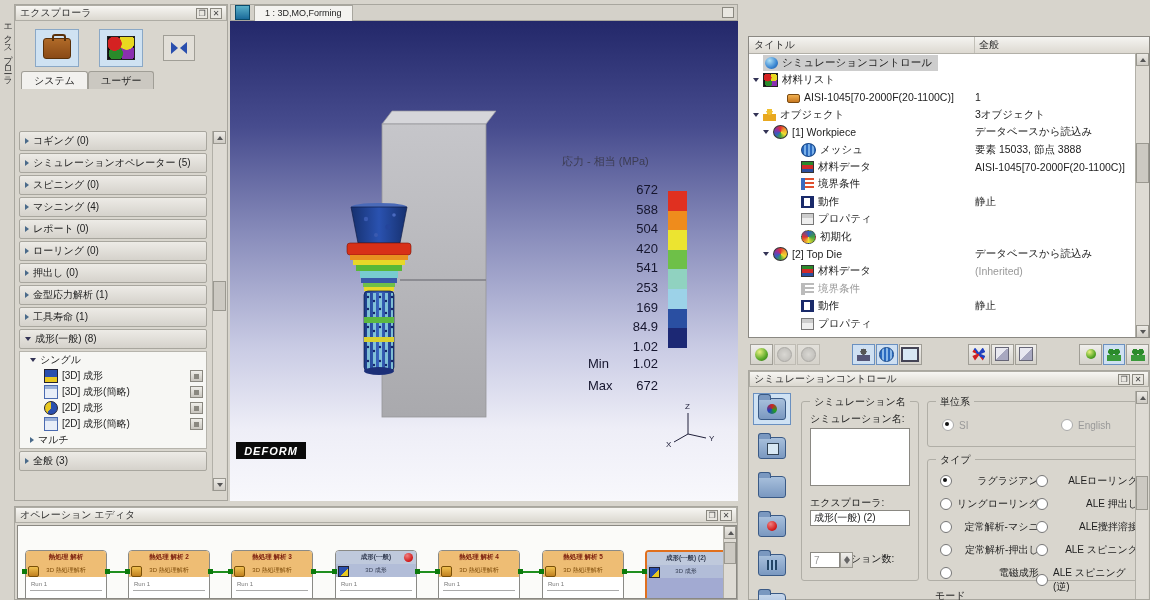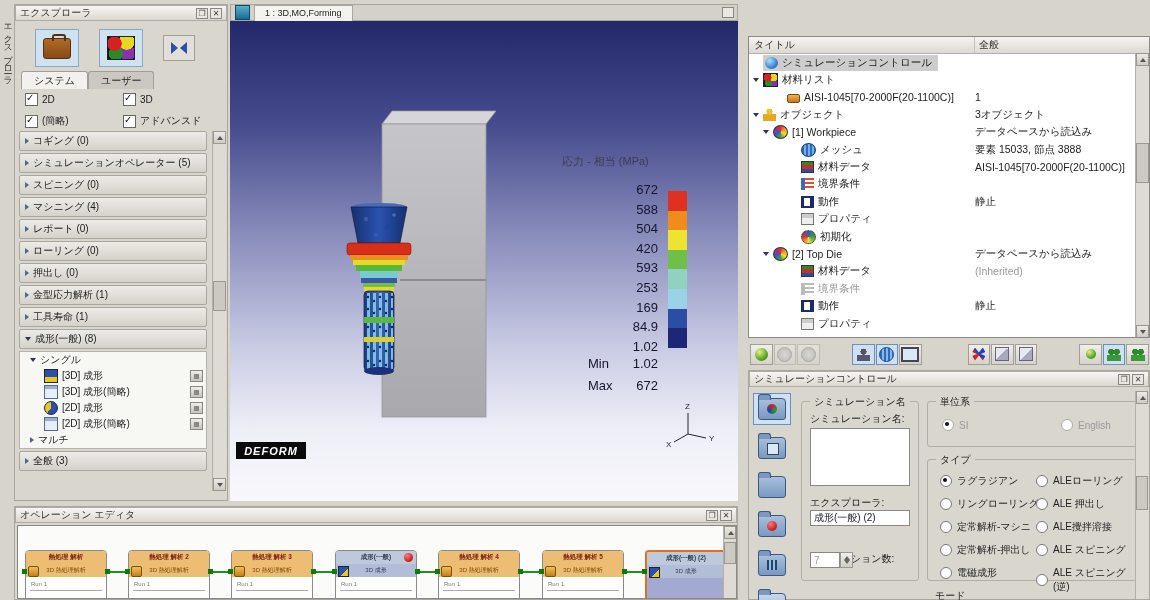--- a/index.html
+++ b/index.html
@@ -125,21 +125,21 @@
   .fbadge{position:absolute;width:10px;height:10px;border-radius:50%;left:8px;top:5px;}
   .grp{position:absolute;border:1px solid #b0aea6;border-radius:3px;box-sizing:border-box;}
   .grp .cap{position:absolute;top:-7px;left:8px;background:#d9d6ce;padding:0 4px;font-size:10px;color:#222;}
   .lbl{font-size:10px;color:#222;}
   .dimt{color:#999;}
   .input{background:#fff;border:1px solid #8a8882;box-sizing:border-box;font-size:10px;display:flex;align-items:center;padding:0 3px;}
   .spin{position:absolute;width:13px;height:16px;border:1px solid #9a9890;background:linear-gradient(#f0efec,#d0cdc6);box-sizing:border-box;}
   .spin::before,.spin::after{content:"";position:absolute;left:3px;}
   .spin::before{top:3px;border-left:3px solid transparent;border-right:3px solid transparent;border-bottom:4px solid #666;}
   .spin::after{bottom:3px;border-left:3px solid transparent;border-right:3px solid transparent;border-top:4px solid #666;}
-  .rrow{display:flex;align-items:center;font-size:10px;margin-bottom:9px;}
+  .rrow{display:flex;align-items:center;font-size:10px;margin-bottom:9px;justify-content:space-between;}
   
   #oe-canvas{position:absolute;background:#fbfbf9;border:1px solid #8a8882;box-sizing:border-box;overflow:hidden;}
   .node{position:absolute;width:82px;height:72px;border:1px solid #8a8a86;border-radius:4px;background:#fff;box-sizing:border-box;overflow:hidden;}
   .node .hd{height:13px;font-size:6.5px;font-weight:bold;display:flex;align-items:center;justify-content:center;}
   .node .bd{height:13px;font-size:6px;display:flex;align-items:center;justify-content:center;position:relative;}
   .node .bd .nico{position:absolute;left:2px;top:2px;width:9px;height:9px;}
   .node .run{font-size:6px;color:#777;padding:4px 0 0 5px;}
   .node .dv{height:1px;background:#aaa;margin:3px 4px 0 4px;}
   .node.orange .hd,.node.orange .bd{background:#eebd74;color:#7a1c0c;}
   .node.orange .bd{color:#7c4a08;}
@@ -174,38 +174,20 @@
       <div class="bigbtn">
           <span class="i-mosaic"></span>
         </div>
       <div class="bigbtn plain" style="width:32px;height:26px;margin-top:6px;">
           <span class="i-knot"></span>
         </div>
     </div>
     <div class="abs" style="left:6px;top:66px;display:flex;">
       <div class="etab active">システム</div>
       <div class="etab">ユーザー</div>
-    </div>
-    <div class="abs" style="left:10px;top:88px;width:196px;display:grid;grid-template-columns:1fr 1fr;row-gap:8px;">
-      <div class="fil">
-          <span class="chk"></span>
-          <span>2D</span>
-        </div>
-      <div class="fil">
-          <span class="chk"></span>
-          <span>3D</span>
-        </div>
-      <div class="fil">
-          <span class="chk"></span>
-          <span>(簡略)</span>
-        </div>
-      <div class="fil">
-          <span class="chk"></span>
-          <span>アドバンスド</span>
-        </div>
     </div>
 
     <div class="abs" style="left:2px;top:126px;width:192px;">
       <div class="acc">
           <span class="chev-r"></span>
           <span>コギング (0)</span>
         </div>
       <div class="acc">
           <span class="chev-r"></span>
           <span>シミュレーションオペレーター (5)</span>
@@ -378,21 +360,21 @@
         <text x="479" y="420" font-size="8" fill="#20203a">Y</text>
         <text x="436" y="426" font-size="8" fill="#20203a">X</text>
       </svg>
       
       <div class="legend">
         <div class="ttl">応力 - 相当 (MPa)</div>
         <div class="lg-val" style="top:28px;">672</div>
         <div class="lg-val" style="top:47.6px;">588</div>
         <div class="lg-val" style="top:67.2px;">504</div>
         <div class="lg-val" style="top:86.8px;">420</div>
-        <div class="lg-val" style="top:106.4px;">593</div>
+        <div class="lg-val" style="top:106.4px;">541</div>
         <div class="lg-val" style="top:126px;">253</div>
         <div class="lg-val" style="top:145.6px;">169</div>
         <div class="lg-val" style="top:165.2px;">84.9</div>
         <div class="lg-val" style="top:184.8px;">1.02</div>
         <div class="lg-bar">
           <div></div>
             <div></div>
           <div></div>
             <div></div>
           <div></div>

